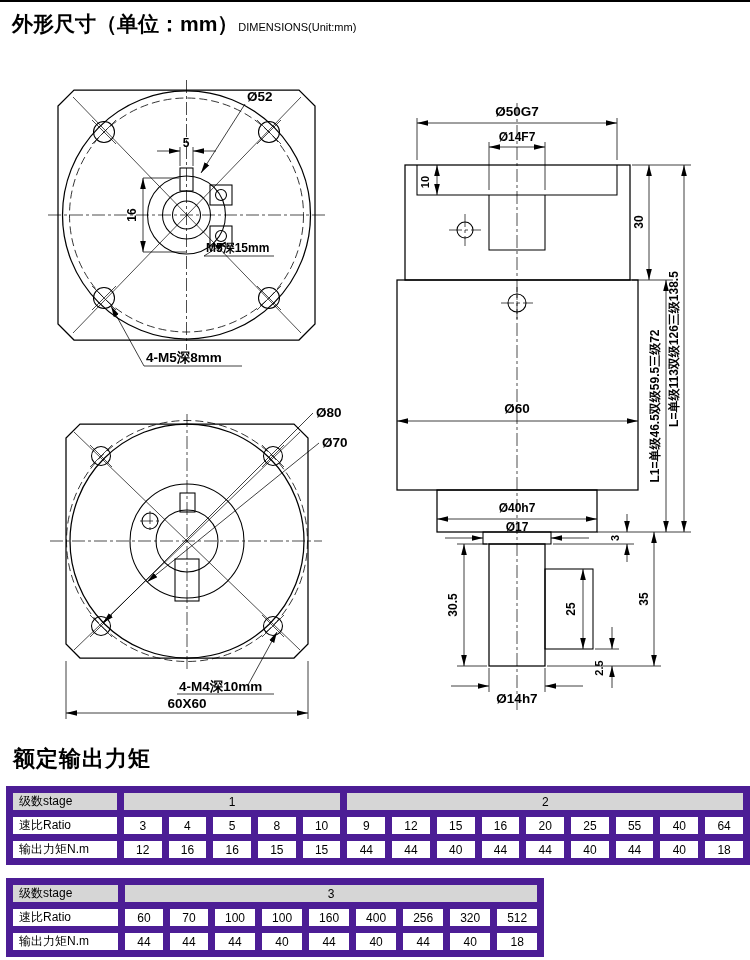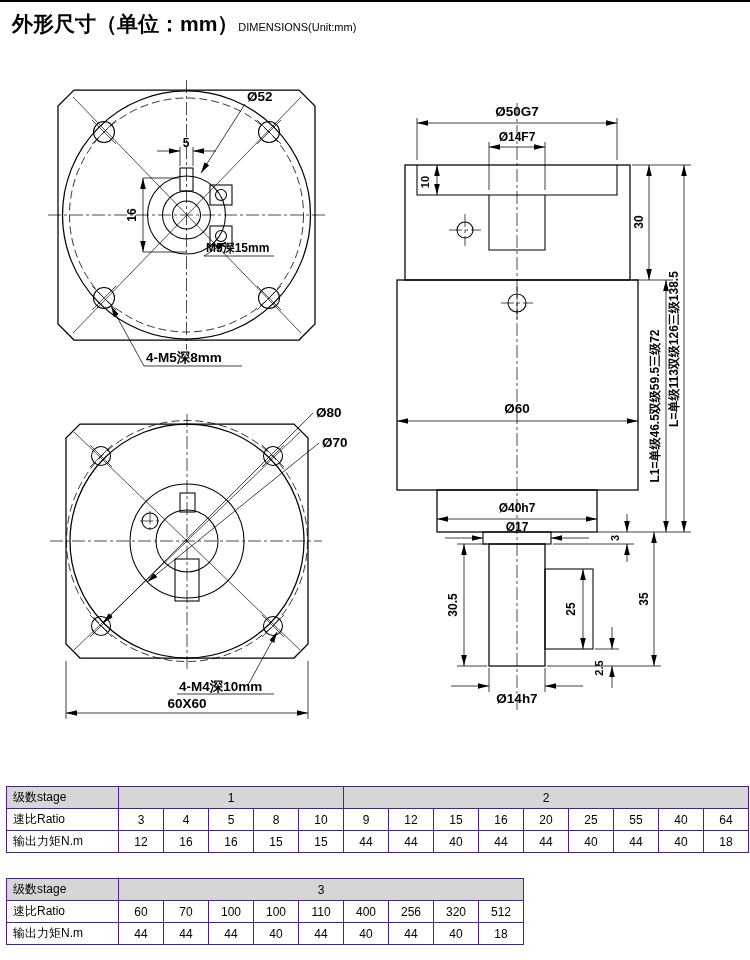--- a/index.html
+++ b/index.html
@@ -15,21 +15,21 @@
   svg text{font-weight:bold;fill:#000;font-family:"Liberation Sans",sans-serif}
   .f11{font-size:11px}.f12{font-size:12px}.f13{font-size:13.5px}
   .ol{stroke:#000;stroke-width:1.25;fill:none}
   .ol2{stroke:#000;stroke-width:1.05;fill:none}
   .thin{stroke:#000;stroke-width:.7;fill:none}
   .dim{stroke:#000;stroke-width:.75;fill:none}
   .cl{stroke:#000;stroke-width:.7;stroke-dasharray:13 3 3 3;fill:none}
   .bc{stroke:#000;stroke-width:.8;stroke-dasharray:8 4;fill:none}
   .sec-title{position:absolute;top:744px;left:13px;font-size:22px;font-weight:bold;letter-spacing:1px}
   table.tq{position:absolute;border-collapse:collapse;table-layout:fixed;font-size:12px;background:#fff}
-  .tq td{border:1px solid #4c1d95;height:22px;text-align:center;padding:0 10px;white-space:nowrap;overflow:hidden}
+  .tq td{border:7px solid #4c1d95;height:22px;text-align:center;padding:0 10px;white-space:nowrap;overflow:hidden}
   .tq td.row-label{text-align:left;padding-left:6px}
 </style>
 </head>
 <body>
 
 <div class="page">
   <div class="top-rule"></div>
 
   <div class="header">
     <span class="t-cn">外形尺寸（单位：mm）</span>
@@ -197,20 +197,21 @@
       <line class="dim" x1="177" y1="694" x2="274" y2="694"></line>
       <line class="dim" x1="248" y1="685" x2="277" y2="632" marker-end="url(#aE)"></line>
       <text class="f13" x="179" y="691" text-anchor="start">4-M4深10mm</text>
 
       <path class="dim" d="M66,661 V719 M308,661 V719"></path>
       <line class="dim" x1="66" y1="713" x2="308" y2="713" marker-start="url(#aS)" marker-end="url(#aE)"></line>
       <text class="f13" x="187" y="708" text-anchor="middle">60X60</text>
     </g>
   </svg>
 
+  <div class="sec-title">额定输出力矩</div>
 
   <table class="tq" id="tq0" style="top:786px;left:6px">
       <colgroup>
         <col style="width: 112px;">
         <col style="width: 45px;">
         <col style="width: 45px;">
         <col style="width: 45px;">
         <col style="width: 45px;">
         <col style="width: 45px;">
         <col style="width: 45px;">
@@ -282,21 +283,21 @@
         <tr style="background: rgb(214, 214, 214);">
           <td class="row-label">级数stage</td>
           <td colspan="9">3</td>
         </tr>
         <tr>
           <td class="row-label">速比Ratio</td>
           <td>60</td>
           <td>70</td>
           <td>100</td>
           <td>100</td>
-          <td>110</td>
+          <td>160</td>
           <td>400</td>
           <td>256</td>
           <td>320</td>
           <td>512</td>
         </tr>
         <tr>
           <td class="row-label">输出力矩N.m</td>
           <td>44</td>
           <td>44</td>
           <td>44</td>

